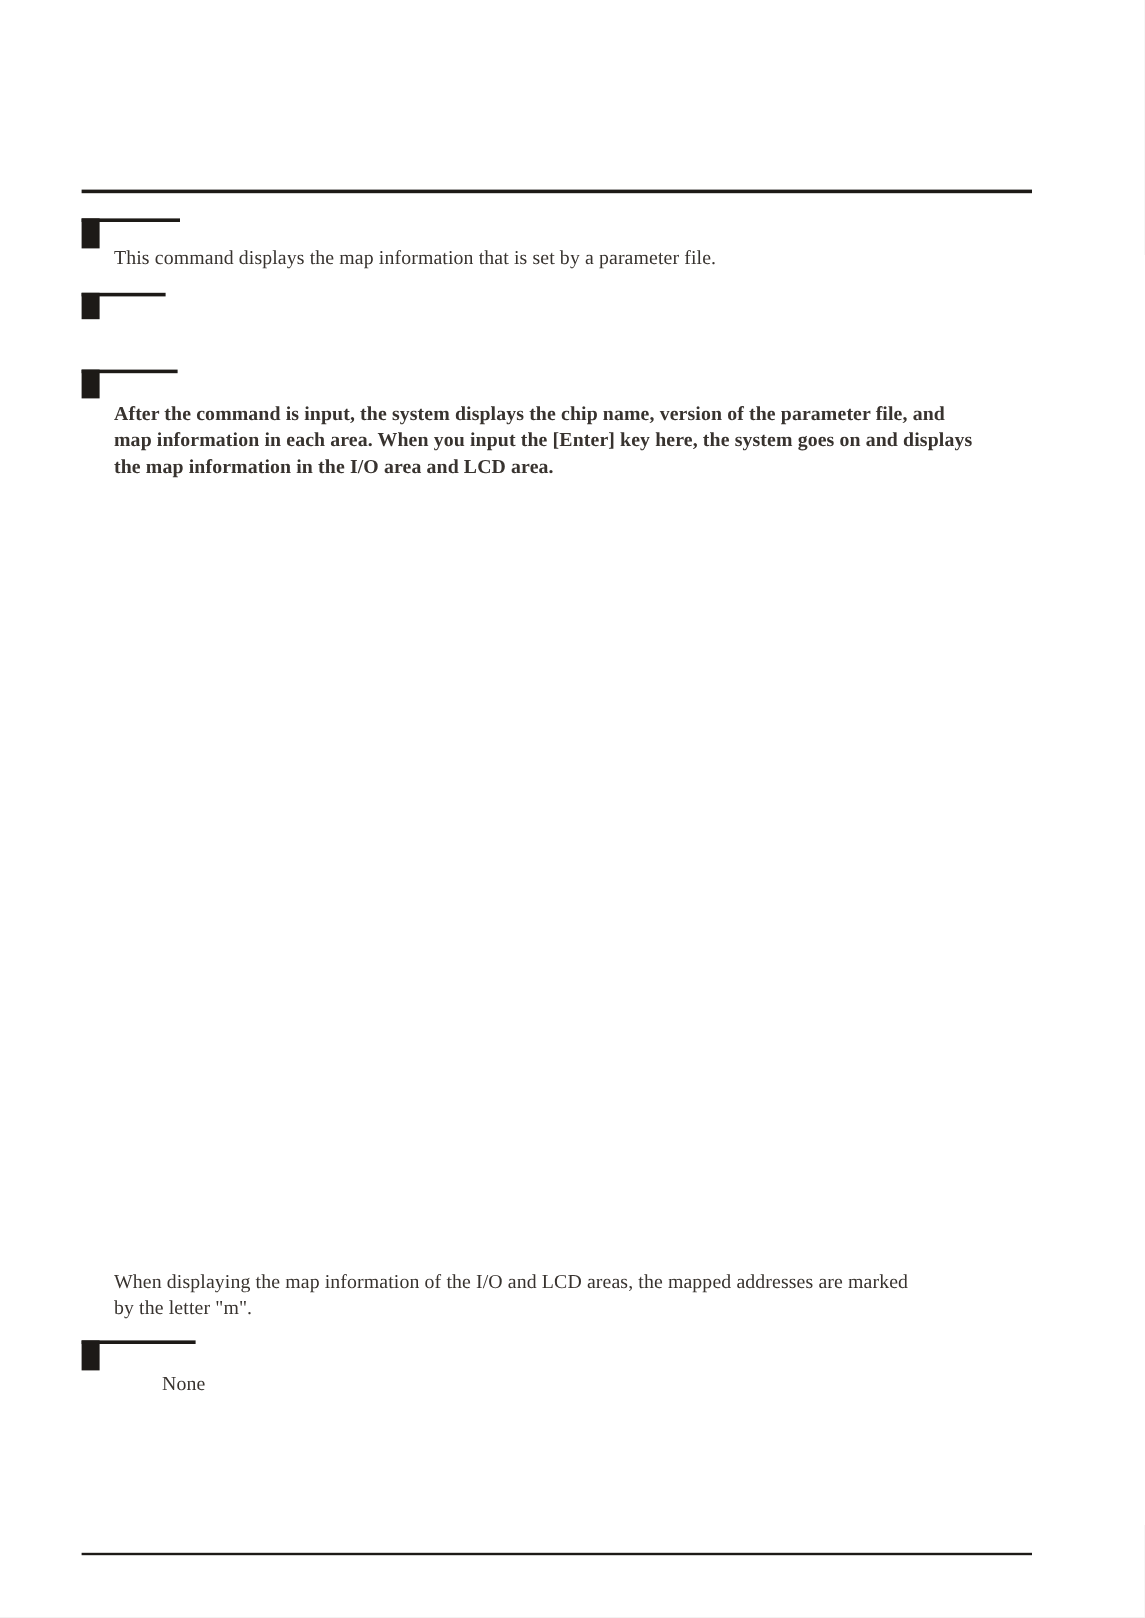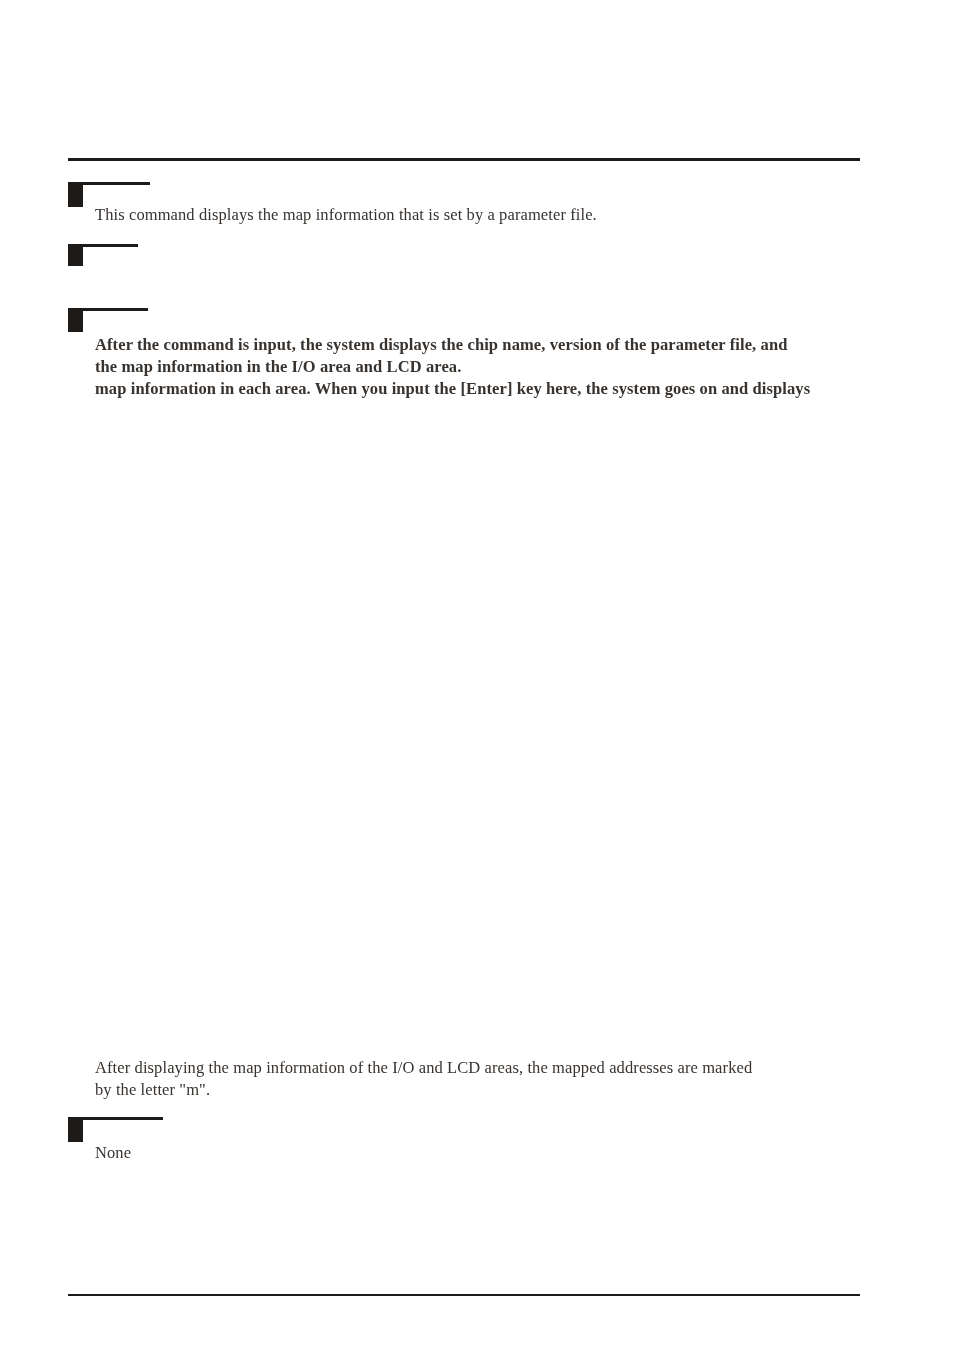--- a/index.html
+++ b/index.html
@@ -76,33 +76,33 @@
     <div class="marker-square" style="height:22px;"></div>
   </div>
 
   <div class="section-marker" style="top:308px;">
     <div class="marker-line" style="width:80px;"></div>
     <div class="marker-square" style="height:24px;"></div>
   </div>
 
   <div class="paragraph" style="top:334px;font-weight:bold;">
     <div class="text-line">After the command is input, the system displays the chip name, version of the parameter file, and</div>
+    <div class="text-line">map information in each area. When you input the [Enter] key here, the system goes on and displays</div>
     <div class="text-line">the map information in the I/O area and LCD area.</div>
-    <div class="text-line">map information in each area. When you input the [Enter] key here, the system goes on and displays</div>
   </div>
 
   <div class="paragraph" style="top:1057px;">
-    <div class="text-line">After displaying the map information of the I/O and LCD areas, the mapped addresses are marked</div>
+    <div class="text-line">When displaying the map information of the I/O and LCD areas, the mapped addresses are marked</div>
     <div class="text-line">by the letter "m".</div>
   </div>
 
   <div class="section-marker" style="top:1117px;">
     <div class="marker-line" style="width:95px;"></div>
     <div class="marker-square" style="height:25px;"></div>
   </div>
 
-  <div class="paragraph" style="top:1142px;">
+  <div class="paragraph" style="top:1142px;margin-left:40px;">
     <div class="text-line">None</div>
   </div>
 
   <div class="rule bottom"></div>
 
 </div>
 
 </body></html>

